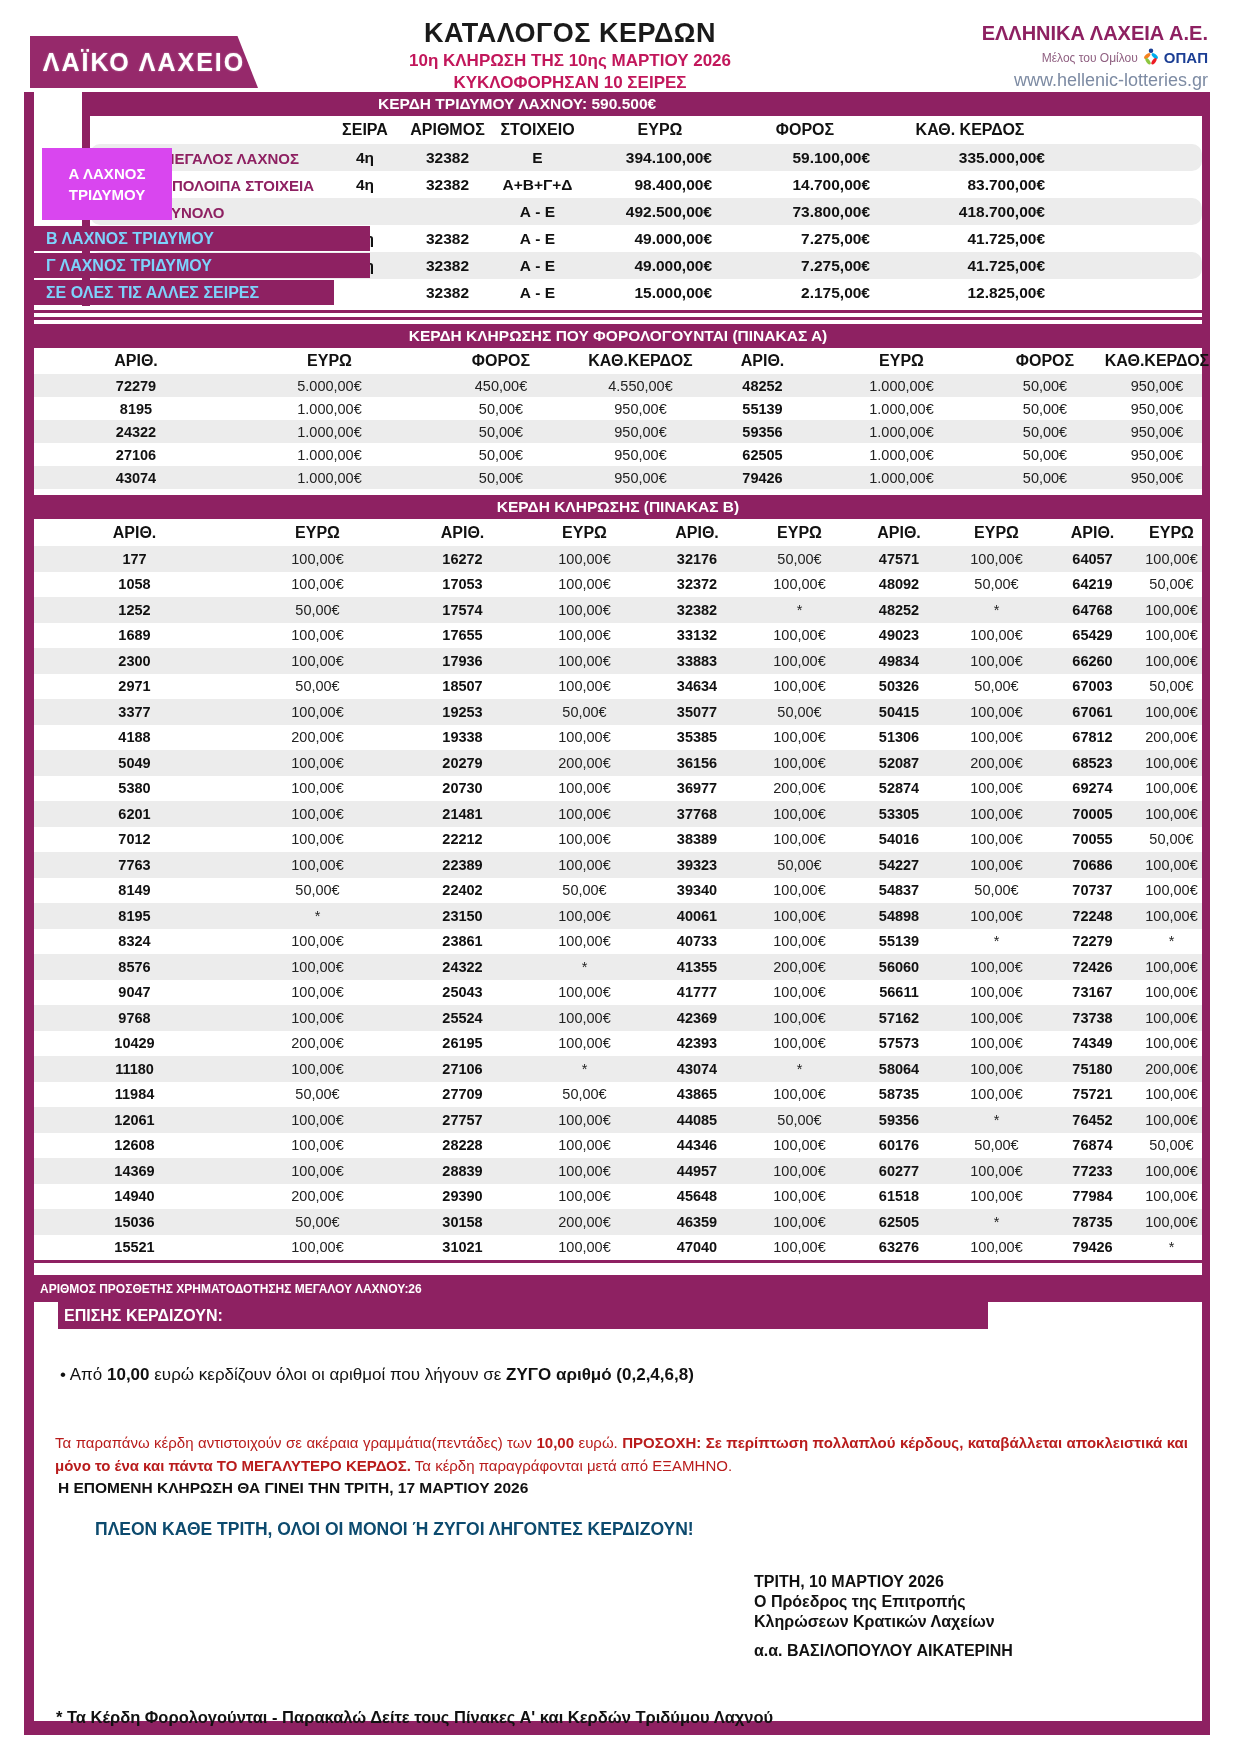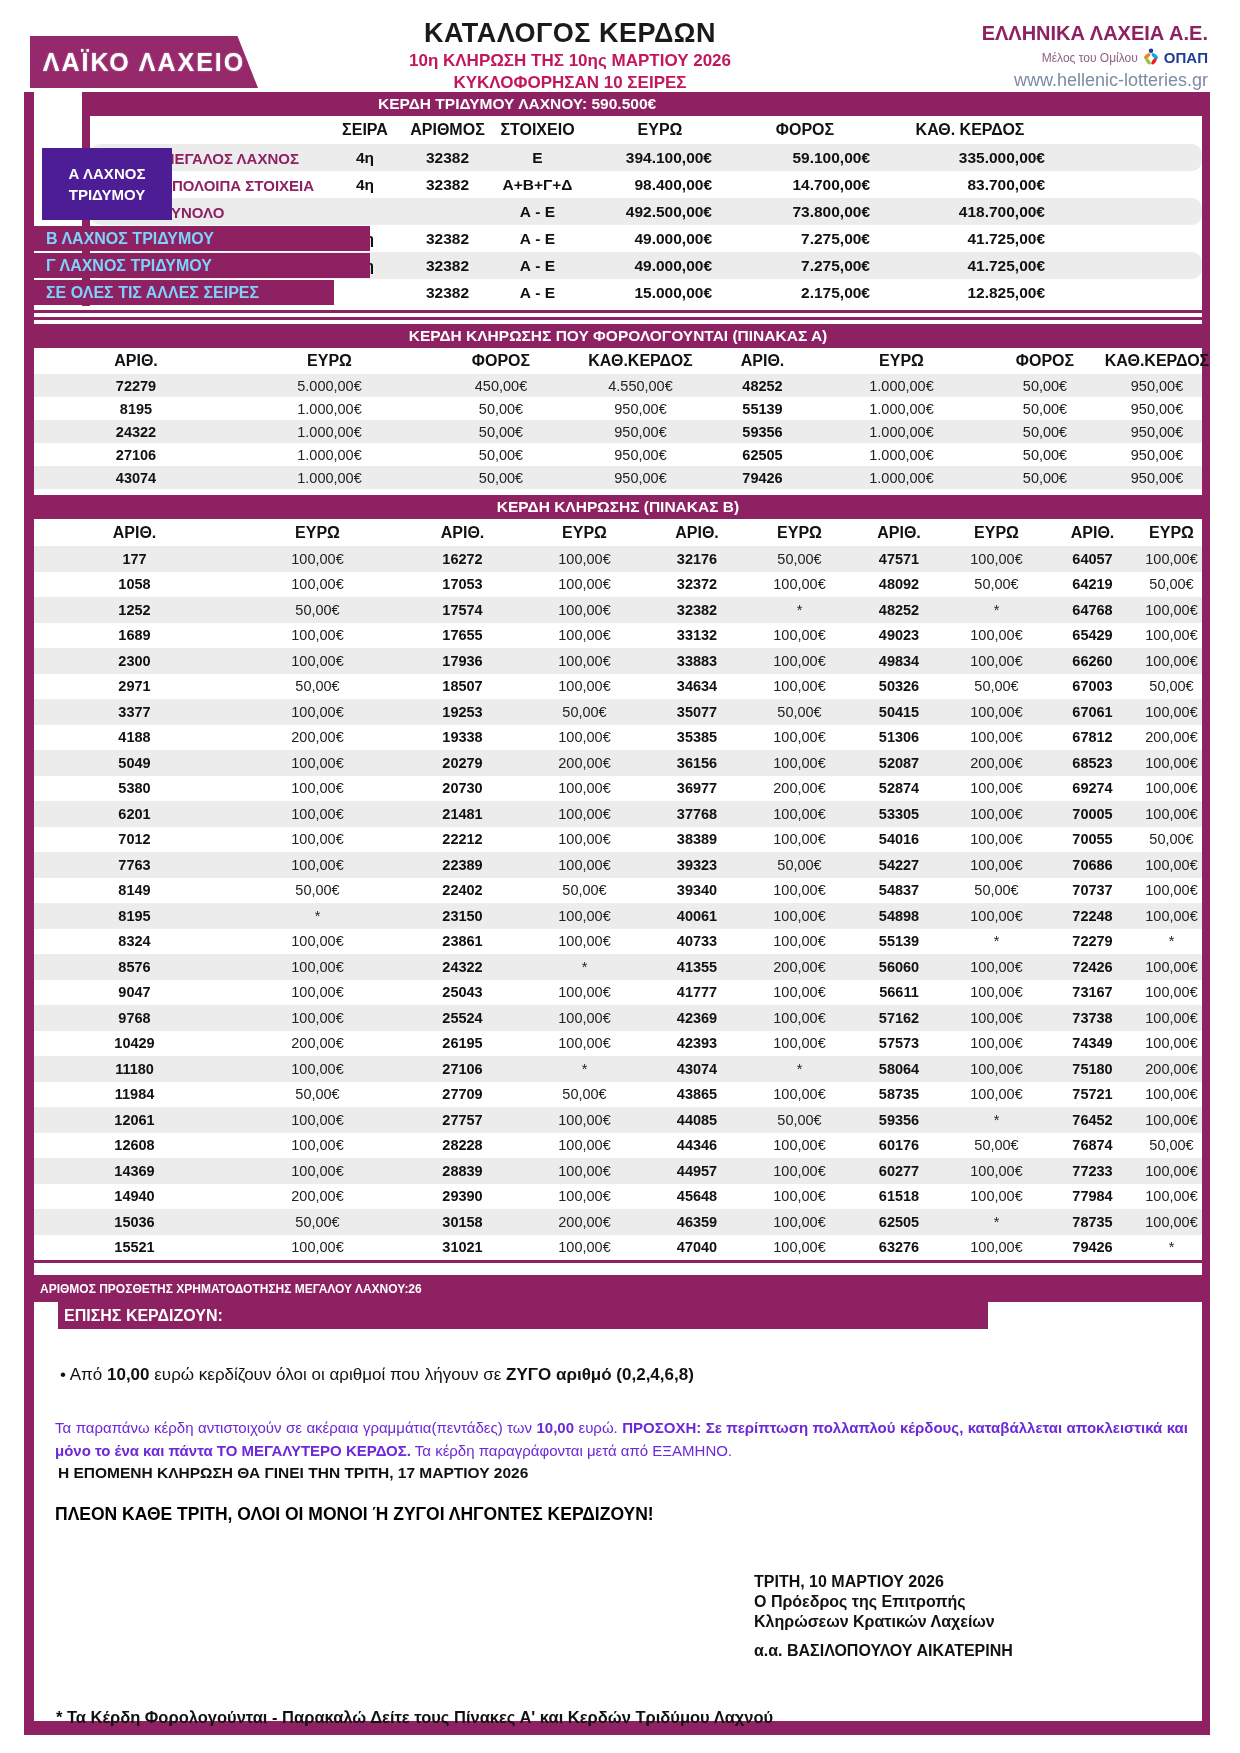--- a/index.html
+++ b/index.html
@@ -48,21 +48,21 @@
   .tt-cell.m-euro { padding-right:18px; }
   .tt-cell.m-foros { padding-right:10px; }
   .tt-cell.m-kath { padding-right:15px; }
   .tt-label { position:relative; }
   .sub-label { position:absolute; left:72px; top:50%; transform:translateY(-50%);
                color:#8e2162; font-weight:bold; font-size:15px; white-space:nowrap; }
   .group-bar { position:absolute; left:-56px; top:1px; bottom:1px; width:336px;
                background:#8e2162; color:#7dd3fc; font-weight:bold; font-size:16px;
                display:flex; align-items:center; padding-left:12px; white-space:nowrap; z-index:3; }
   .group-bar.oles { width:300px; }
-  .box-a { position:absolute; left:-48px; top:56px; width:130px; height:72px; background:#4c1d95;
+  .box-a { position:absolute; left:-48px; top:56px; width:130px; height:72px; background:#d946ef;
            color:#fff; font-weight:bold; font-size:15px; display:flex; align-items:center;
            justify-content:center; text-align:center; line-height:1.4; z-index:4; padding:0 10px; }
 
   
   .double-rule { margin-top:4px; }
   .double-rule .bar { height:3px; background:#8e2162; }
   .double-rule .gap { height:4px; background:#fff; }
 
   
   .ta-grid { display:grid; grid-template-columns:204px 183px 160px 119px 125px 153px 134px 90px; }
@@ -81,24 +81,24 @@
   .tb-rows .tb-row:nth-child(odd) { background:#ececec; }
   .tb-cell { display:flex; align-items:center; justify-content:center; font-size:14.5px; color:#222; }
   .tb-cell.num { font-weight:bold; color:#111; }
   .tb-bottom { height:3px; background:#8e2162; }
 
   
   .footer { position:relative; height:460px; }
   .f-banner1 { margin-top:12px; height:27px; font-size:12px; padding-left:6px; }
   .f-banner2 { height:27px; width:930px; font-size:16px; padding-left:6px;margin-left:24px; }
   .f-bullet { margin-top:36px; padding-left:26px; font-size:17px; color:#111; }
-  .f-para { margin-top:31px; padding-left:21px; padding-right:14px; font-size:15px;
-            line-height:1.55; text-align:justify; color:#6d28d9; }
+  .f-para { margin-top:46px; padding-left:21px; padding-right:14px; font-size:15px;
+            line-height:1.55; text-align:justify; color:#b91c1c; }
   .f-nextdraw { padding-left:24px; font-size:15.5px; font-weight:bold; color:#111; margin-top:1px; }
-  .f-slogan { margin-top:22px; padding-left:21px; font-size:17.5px; font-weight:bold; color:#000000; }
+  .f-slogan { margin-top:22px; padding-left:21px; font-size:17.5px; font-weight:bold; color:#0c4a6e;margin-left:40px; }
   .signature { position:absolute; top:297px; right:78px; width:370px; text-align:left;
                font-weight:bold; font-size:16px; color:#111; line-height:20px; }
   .signature .sig-last { margin-top:9px; }
   .bottom-note { position:absolute; left:22px; bottom:8px; font-weight:bold; font-size:16.5px; color:#111; }
   b { font-weight:bold; }
 </style>
 </head>
 <body>
 
 <div class="page">

